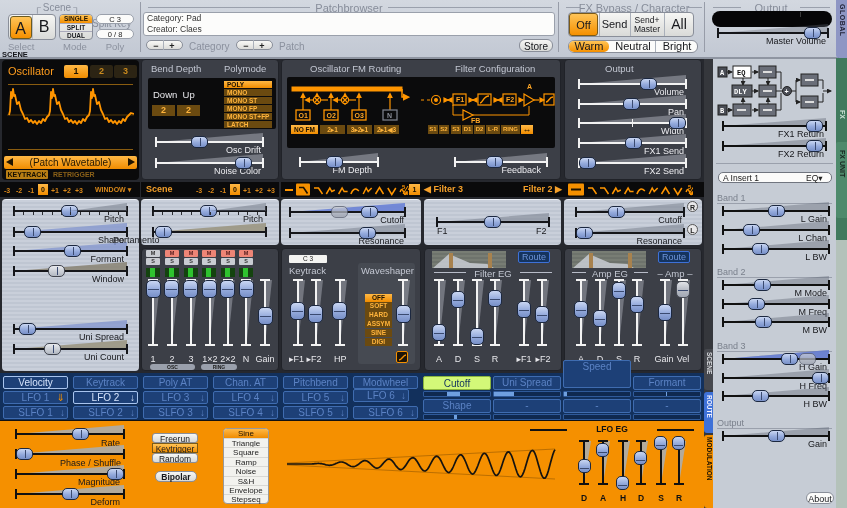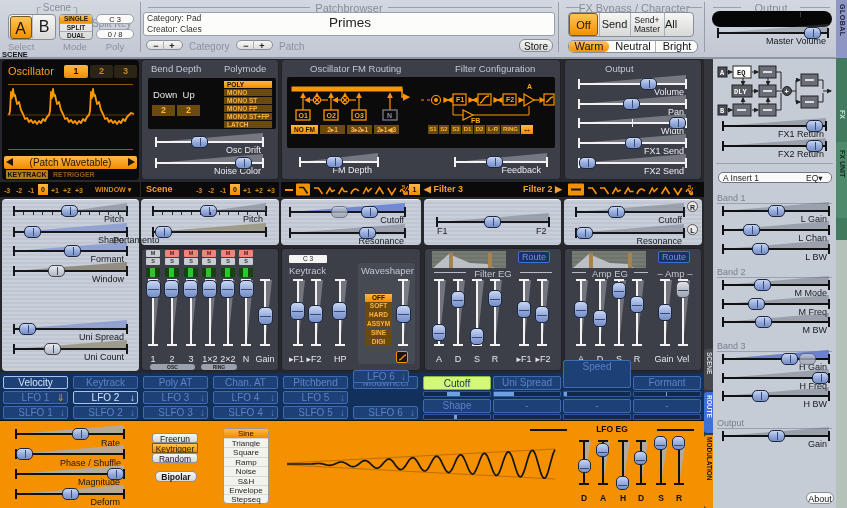--- a/index.html
+++ b/index.html
@@ -45,40 +45,39 @@
 <div style="position:absolute;left:8px;top:41px;width:48px;font-size:9.5px;color:#8b919e;text-align:left">Select</div>
 <div style="position:absolute;left:56px;top:41px;width:38px;font-size:9.5px;color:#8b919e;text-align:center">Mode</div>
 <div style="position:absolute;left:96px;top:41px;width:38px;font-size:9.5px;color:#8b919e;text-align:center">Poly</div>
 <div style="position:absolute;left:2px;top:50px;font-size:7.5px;font-weight:bold;color:#14151a">SCENE</div>
 <div style="position:absolute;left:148px;top:7px;width:162px;height:1px;background:#9aa0ac"></div>
 <div style="position:absolute;left:388px;top:7px;width:164px;height:1px;background:#9aa0ac"></div>
 <div style="position:absolute;left:313px;top:2px;width:72px;font-size:11px;color:#878d9a;text-align:center">Patchbrowser</div>
 <div style="position:absolute;left:143px;top:12px;width:412px;height:24px;background:#fcfcfb;border:1px solid #9aa0ab;border-radius:3px"></div>
 <div style="position:absolute;left:147px;top:13px;font-size:8.5px;color:#333">Category: Pad</div>
 <div style="position:absolute;left:147px;top:24px;font-size:8.5px;color:#333">Creator: Claes</div>
-<div style="position:absolute;left:250px;top:15px;width:200px;font-size:13.5px;color:#222;text-align:center">Primes</div>
 <div style="position:absolute;left:146px;top:40px;width:37px;height:10px;background:linear-gradient(180deg,#f8f8f6,#dcdcda);border:1px solid #898e99;border-radius:5px"></div>
 <div style="position:absolute;left:150px;top:41px;width:12px;font-size:9px;font-weight:bold;color:#222;text-align:center">−</div>
 <div style="position:absolute;left:163px;top:40px;width:1px;height:10px;background:#aab0ba"></div>
 <div style="position:absolute;left:166px;top:41px;width:12px;font-size:9px;font-weight:bold;color:#222;text-align:center">+</div>
 <div style="position:absolute;left:189px;top:41px;font-size:10px;color:#8b919e">Category</div>
 <div style="position:absolute;left:236px;top:40px;width:37px;height:10px;background:linear-gradient(180deg,#f8f8f6,#dcdcda);border:1px solid #898e99;border-radius:5px"></div>
 <div style="position:absolute;left:240px;top:41px;width:12px;font-size:9px;font-weight:bold;color:#222;text-align:center">−</div>
 <div style="position:absolute;left:253px;top:40px;width:1px;height:10px;background:#aab0ba"></div>
 <div style="position:absolute;left:256px;top:41px;width:12px;font-size:9px;font-weight:bold;color:#222;text-align:center">+</div>
 <div style="position:absolute;left:279px;top:41px;font-size:10px;color:#8b919e">Patch</div>
 <div class="bt" style="position:absolute;left:519px;top:39px;width:34px;height:13px;font-size:10px;border-radius:6px;line-height:13px;">Store</div>
 <div style="position:absolute;left:566px;top:7px;width:14px;height:1px;background:#9aa0ac"></div>
 <div style="position:absolute;left:688px;top:7px;width:14px;height:1px;background:#9aa0ac"></div>
 <div style="position:absolute;left:578px;top:2px;width:112px;font-size:11px;color:#878d9a;text-align:center">FX Bypass / Character</div>
 <div style="position:absolute;left:568px;top:12px;width:126px;height:25px;background:linear-gradient(180deg,#f6f6f4,#d9dad8);border:1px solid #898e99;border-radius:4px"></div>
 <div style="position:absolute;left:569px;top:13px;width:29px;height:23px;background:linear-gradient(180deg,#ffc457,#f59000);border-radius:3px;border:1px solid #7c5a16;font-size:11px;text-align:center;line-height:23px;color:#17181c">Off</div>
 <div style="position:absolute;left:599px;top:13px;width:30px;height:23px;font-size:11px;text-align:center;line-height:23px;color:#17181c;border-left:1px solid #aab0ba">Send</div>
 <div style="position:absolute;left:630px;top:13px;width:33px;height:23px;font-size:8.5px;text-align:center;line-height:9px;padding-top:3px;color:#17181c;border-left:1px solid #aab0ba">Send+<br>Master</div>
-<div style="position:absolute;left:664px;top:13px;width:29px;height:23px;font-size:11px;line-height:23px;color:#17181c;border-left:1px solid #aab0ba">All</div>
+<div style="position:absolute;left:664px;top:13px;width:29px;height:23px;font-size:14px;text-align:center;line-height:23px;color:#17181c;border-left:1px solid #aab0ba">All</div>
 <div style="position:absolute;left:568px;top:40px;width:130px;height:13px;background:#fbfbfa;border:1px solid #898e99;border-radius:6px"></div>
 <div style="position:absolute;left:569px;top:41px;width:40px;height:11px;background:linear-gradient(180deg,#ffc457,#f59000);border-radius:5px;font-size:11px;text-align:center;line-height:11px;color:#17181c">Warm</div>
 <div style="position:absolute;left:612px;top:41px;width:42px;font-size:11px;text-align:center;line-height:11px;color:#17181c">Neutral</div>
 <div style="position:absolute;left:655px;top:41px;width:1px;height:11px;background:#aab0ba"></div>
 <div style="position:absolute;left:657px;top:41px;width:40px;font-size:11px;text-align:center;line-height:11px;color:#17181c">Bright</div>
 <div style="position:absolute;left:713px;top:7px;width:28px;height:1px;background:#9aa0ac"></div>
 <div style="position:absolute;left:800px;top:7px;width:30px;height:1px;background:#9aa0ac"></div>
 <div style="position:absolute;left:741px;top:2px;width:60px;font-size:11px;color:#878d9a;text-align:center">Output</div>
 <div style="position:absolute;left:712px;top:11px;width:120px;height:16px;background:#060607;border-radius:8px"></div>
 <div style="position:absolute;left:800px;top:12px;width:1px;height:5px;background:#3a3a3a"></div>
@@ -795,21 +794,21 @@
 <div class="mc" style="left:73px;top:376px;width:65px">Keytrack</div>
 <div class="mc" style="left:143px;top:376px;width:65px">Poly AT</div>
 <div class="mc" style="left:213px;top:376px;width:65px">Chan. AT</div>
 <div class="mc" style="left:283px;top:376px;width:65px">Pitchbend</div>
 <div class="mc" style="left:353px;top:376px;width:65px">Modwheel</div>
 <div class="mc" style="left:3px;top:391px;width:65px">LFO 1<span style="position:absolute;right:2px;color:#f59000">⇓</span></div>
 <div class="mc br" style="left:73px;top:391px;width:65px">LFO 2<span style="position:absolute;right:2px">↓</span></div>
 <div class="mc" style="left:143px;top:391px;width:65px">LFO 3<span style="position:absolute;right:2px">↓</span></div>
 <div class="mc" style="left:213px;top:391px;width:65px">LFO 4<span style="position:absolute;right:2px">↓</span></div>
 <div class="mc" style="left:283px;top:391px;width:65px">LFO 5<span style="position:absolute;right:2px">↓</span></div>
-<div class="mc" style="left:353px;top:370px;width:56px">LFO 6<span style="position:absolute;right:2px">↓</span></div>
+<div class="mc" style="left:353px;top:389px;width:56px">LFO 6<span style="position:absolute;right:2px">↓</span></div>
 <div class="mc" style="left:3px;top:406px;width:65px">SLFO 1<span style="position:absolute;right:2px">↓</span></div>
 <div class="mc" style="left:73px;top:406px;width:65px">SLFO 2<span style="position:absolute;right:2px">↓</span></div>
 <div class="mc" style="left:143px;top:406px;width:65px">SLFO 3<span style="position:absolute;right:2px">↓</span></div>
 <div class="mc" style="left:213px;top:406px;width:65px">SLFO 4<span style="position:absolute;right:2px">↓</span></div>
 <div class="mc" style="left:283px;top:406px;width:65px">SLFO 5<span style="position:absolute;right:2px">↓</span></div>
 <div class="mc" style="left:353px;top:406px;width:65px">SLFO 6<span style="position:absolute;right:2px">↓</span></div>
 <div style="position:absolute;left:423px;top:376px;width:68px;height:14px;background:#d3f878;border:1px solid #8ab43e;border-radius:2px;font-size:10px;text-align:center;line-height:13px;color:#10305e">Cutoff</div>
 <div class="mbar" style="left:423px;top:391px;width:68px"></div>
 <div style="position:absolute;left:447px;top:392px;width:13px;height:4px;background:#6fa0e0"></div>
 <div class="mc" style="left:493px;top:376px;width:68px;height:14px">Uni Spread</div>

